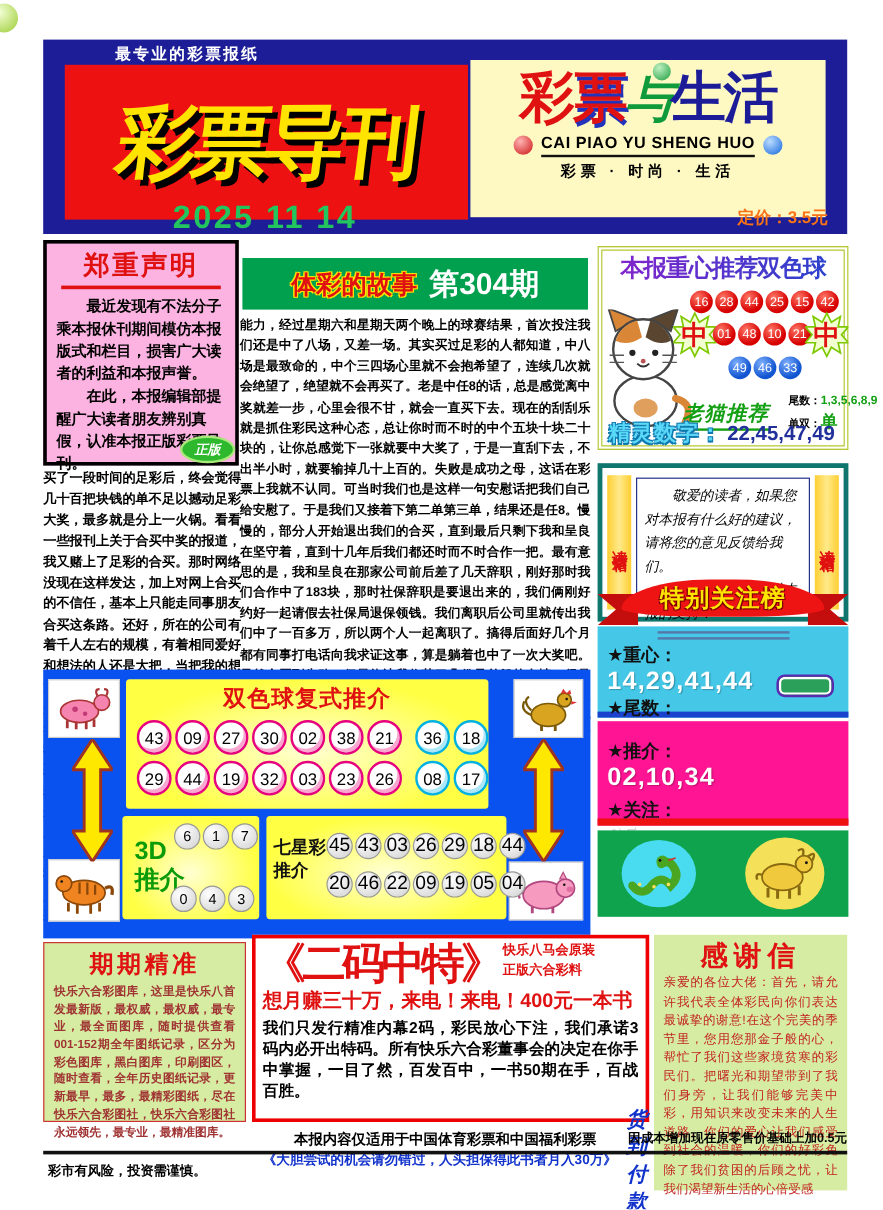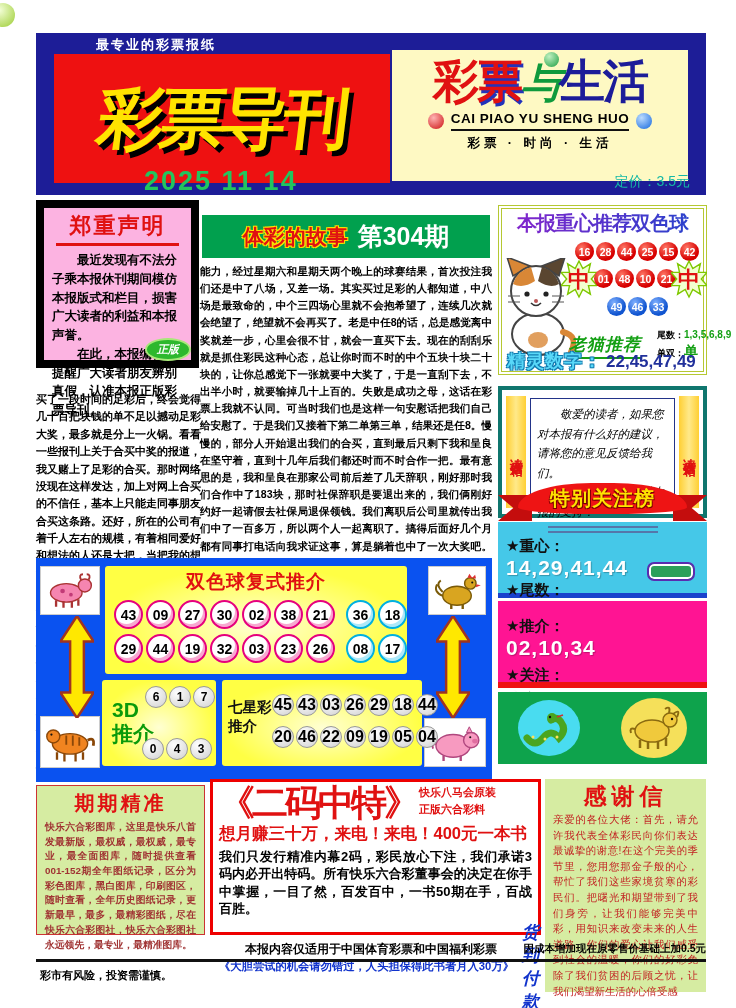--- a/index.html
+++ b/index.html
@@ -20,23 +20,23 @@
   .lg-cai{color:#e01111;} .lg-piao{color:#e01111;text-shadow:2px 3px 0 #2233bb;}
   .lg-yu{color:#0f9a3c;font-style:italic;font-size:40px;} .lg-sh{color:#1c1c99;}
   .gball{position:absolute;top:-6px;left:152px;width:15px;height:15px;border-radius:50%;
          background:radial-gradient(circle at 35% 30%,#bff0c0,#1e9e42);display:inline-block;}
   .pinyin-row{display:flex;align-items:center;justify-content:center;gap:7px;margin-top:7px;}
   .rball{width:16px;height:16px;border-radius:50%;background:radial-gradient(circle at 35% 30%,#ffb3b3,#cc1111);}
   .bball{width:16px;height:16px;border-radius:50%;background:radial-gradient(circle at 35% 30%,#bcdcff,#1166dd);}
   .pinyin{font-size:13.5px;font-weight:900;letter-spacing:.5px;border-bottom:2.5px solid #111;padding-bottom:3px;}
   .slogan{font-size:12.5px;margin-top:4px;letter-spacing:4px;font-weight:bold;}
   .hdate{left:108px;top:133px;color:#22c55e;font-size:27px;font-weight:700;letter-spacing:2px;}
-  .hprice{right:16px;top:140px;position:absolute;color:#14b8a6;font-size:14px;font-weight:normal;}
-  
-  .decl{left:36px;top:200px;width:163px;height:168px;background:#fcb3e1;border:8px solid #000000;padding:3px 8px;}
+  .hprice{right:16px;top:140px;position:absolute;color:#f97316;font-size:14px;font-weight:bold;}
+  
+  .decl{left:36px;top:200px;width:163px;height:188px;background:#fcb3e1;border:3px solid #000000;padding:3px 8px;}
   .decl-title{text-align:center;font-size:22px;font-weight:900;color:#e01111;letter-spacing:2px;}
   .decl-hr{height:3px;background:#e01111;margin:2px 4px 5px;}
   .decl p{font-size:12.5px;font-weight:bold;line-height:1.5;text-indent:2em;}
   .badge{position:absolute;right:2px;bottom:1px;width:42px;height:19px;border-radius:50%;
          background:#2db82d;box-shadow:0 0 0 2px #a8e87a;color:#fff;font-size:11px;font-weight:900;
          display:flex;align-items:center;justify-content:center;font-style:italic;}
   .left-story{left:36px;top:391px;width:165px;height:172px;font-size:11px;font-weight:bold;
               line-height:1.58;text-align:justify;}
   
   .story-head{left:202px;top:215px;width:288px;height:43px;background:#01a04e;display:flex;
@@ -46,21 +46,21 @@
   .story-issue{font-size:25px;font-weight:900;color:#fff;}
   .story-body{left:200px;top:263px;width:292px;height:175px;font-size:10.6px;font-weight:bold;
               line-height:1.62;text-align:justify;}
   
   .rec{left:498px;top:205px;width:209px;height:170px;background:#fff;border:1px solid #b5c832;
        box-shadow:inset 0 0 0 2px #fff,inset 0 0 0 3px #b5c832;}
   .rec-title{text-align:center;font-size:20px;font-weight:900;margin-top:4px;letter-spacing:-1px;
              background:linear-gradient(90deg,#8a22cc,#2244cc);-webkit-background-clip:text;
              background-clip:text;color:transparent;}
   .cat{position:absolute;left:1px;top:52px;}
-  .ball{border-radius:50%;display:flex;align-items:center;justify-content:center;font-weight:700;flex:none;}
+  .ball{border-radius:50%;display:flex;align-items:center;justify-content:center;font-weight:400;flex:none;}
   .sball{width:19px;height:19px;color:#fff;font-size:10.5px;}
   .sball.red{background:radial-gradient(circle at 35% 30%,#ff7766,#d70000 65%);}
   .sball.blue{background:radial-gradient(circle at 35% 30%,#7fb0ff,#1155d0 65%);}
   .rrow{position:absolute;display:flex;gap:2px;}
   .r1{left:76px;top:36px;} .r2{left:95px;top:63px;} .r3{left:108px;top:91px;}
   .hit{position:absolute;width:36px;height:42px;}
   .hit-l{left:62px;top:52px;} .hit-r{left:172px;top:52px;}
   .hit svg{position:absolute;left:0;top:0;}
   .hit-ch{position:absolute;left:0;top:7px;width:36px;text-align:center;font-size:22px;font-weight:900;color:#e01111;}
   .laomao{position:absolute;left:70px;top:127px;font-size:17px;font-weight:900;font-style:italic;

